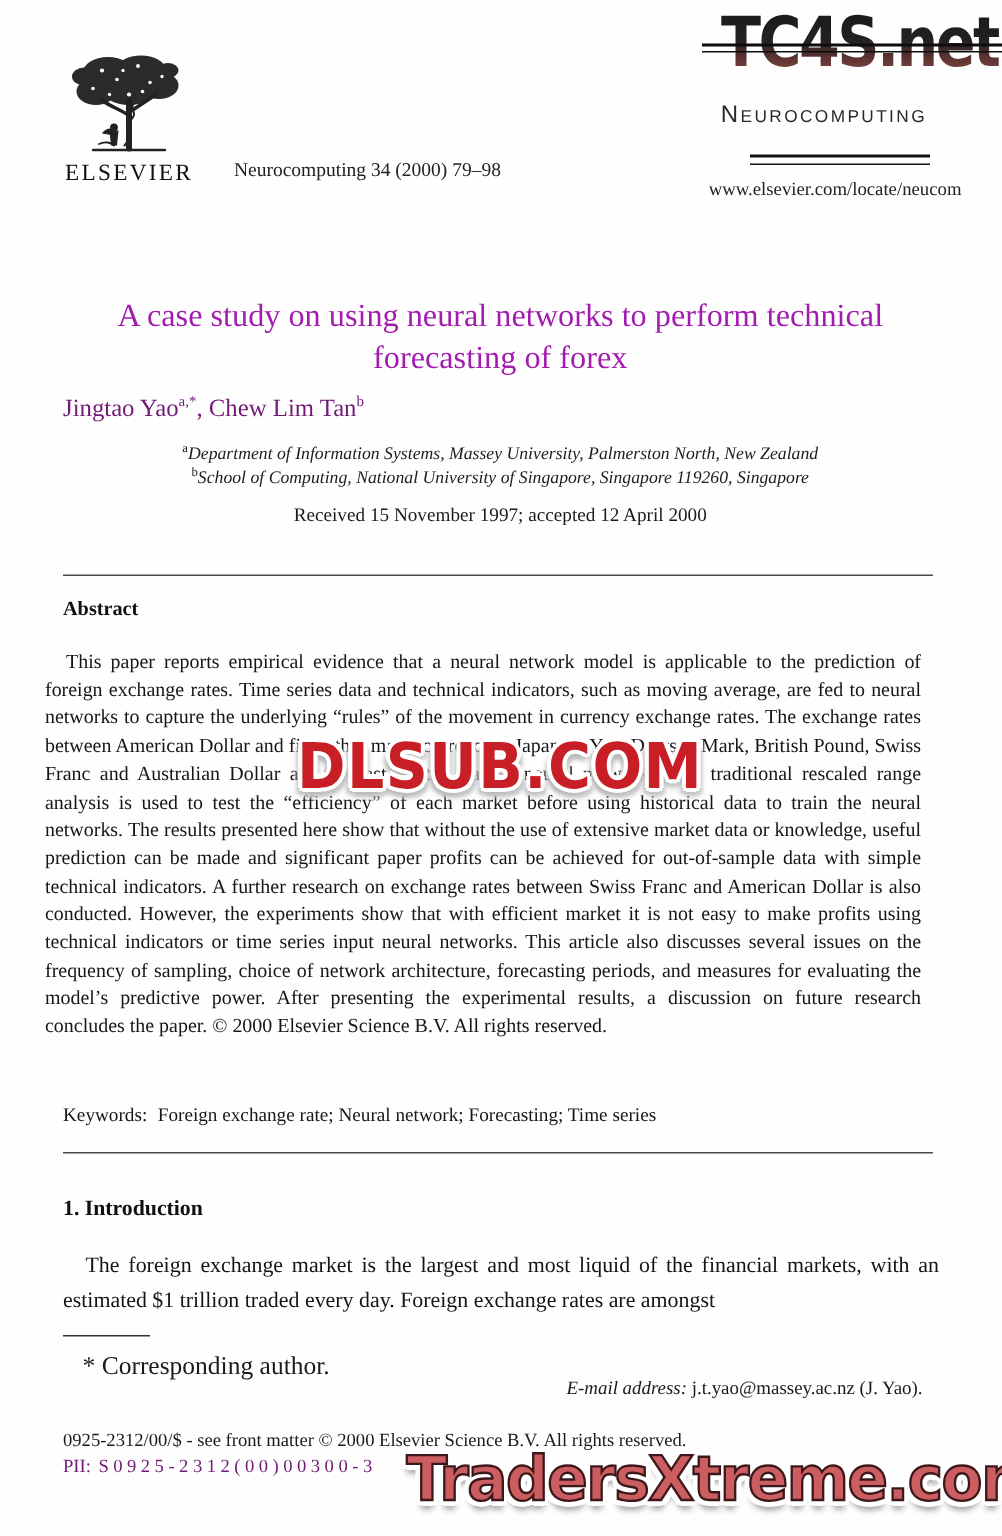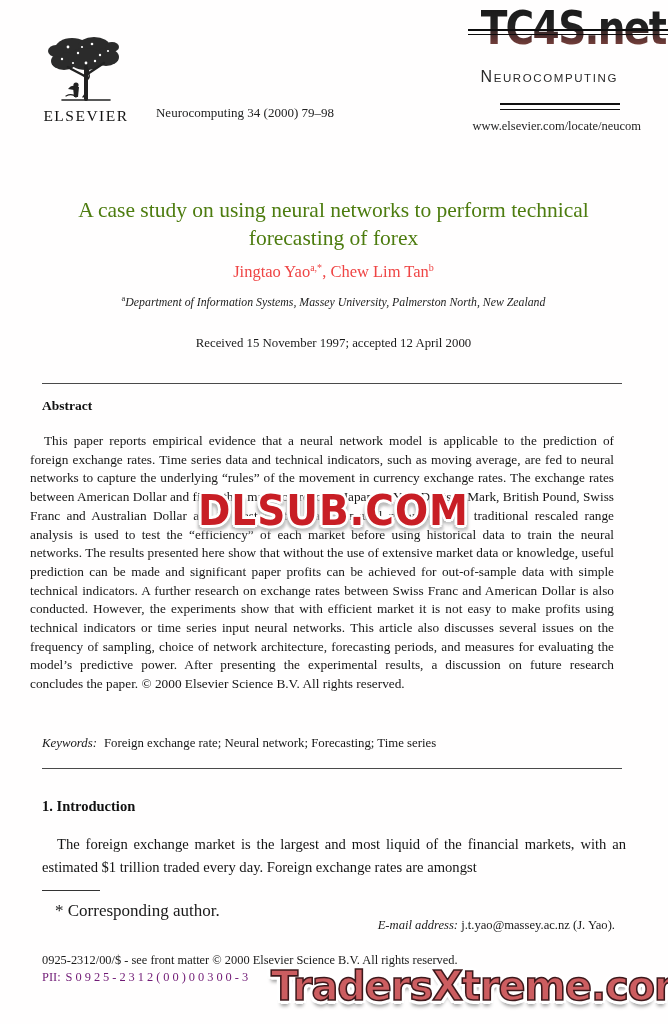--- a/index.html
+++ b/index.html
@@ -75,25 +75,25 @@
     -webkit-text-stroke: 1.6px #3d181b;
     text-shadow:
       -3px -3px 0 #fff, 3px -3px 0 #fff, -3px 3px 0 #fff, 3px 3px 0 #fff,
       -4px 0 0 #fff, 4px 0 0 #fff, 0 -4px 0 #fff, 0 4px 0 #fff,
       0 6px 4px #9a9a9a;
   }
 
   
   .title {
     position: absolute; left: 42px; top: 196px; width: 583px;
-    text-align: center; font-size: 21.5px; line-height: 28px; color: #4d7c0f;
+    text-align: center; font-size: 21.5px; line-height: 28px; color: #a21caf;
   }
   .authors {
     position: absolute; left: 42px; top: 262px; width: 583px;
-    text-align: center; font-size: 16.5px; color: #ef4444;
+    text-align: left; font-size: 16.5px; color: #701a75;
   }
   .authors sup { font-size: 10px; vertical-align: super; line-height: 0; }
   .affiliation {
     position: absolute; left: 42px; width: 583px;
     text-align: center; font-size: 11.8px; font-style: italic; color: #1c1c1c;
   }
   .affiliation sup { font-size: 8.5px; font-style: normal; vertical-align: super; line-height: 0; }
   .affil-a { top: 295px; }
   .affil-b { top: 311px; }
   .received {
@@ -112,21 +112,21 @@
   }
   .abstract-text {
     position: absolute; left: 30px; top: 432px; width: 584px;
     font-size: 13.3px; line-height: 18.7px;
     text-align: justify; text-indent: 14px; color: #161616;
   }
   .keywords {
     position: absolute; left: 42px; top: 736px; width: 584px;
     font-size: 12.8px; color: #161616;
   }
-  .keywords .kw-label { font-style: italic; }
+  .keywords .kw-label { }
   .keywords .kw-text { margin-left: 7px; text-align: right; }
 
   
   .section-heading {
     position: absolute; left: 42px; top: 798px;
     font-weight: bold; font-size: 14.5px; color: #101010; text-align: right;
   }
   .intro-text {
     position: absolute; left: 42px; top: 833px; width: 584px;
     font-size: 14.6px; line-height: 22.5px;
@@ -208,20 +208,21 @@
   <div class="website">www.elsevier.com/locate/neucom</div>
 
   <div class="wm-top">TC4S.net</div>
   <div class="wm-top-lines"></div>
 
   <div class="title">A case study on using neural networks to perform technical forecasting of forex</div>
 
   <div class="authors"><span>Jingtao Yao</span><sup>a,*</sup><span>, </span><span>Chew Lim Tan</span><sup>b</sup></div>
 
   <div class="affiliation affil-a"><sup>a</sup><span>Department of Information Systems, Massey University, Palmerston North, New Zealand</span></div>
+  <div class="affiliation affil-b"><sup>b</sup><span>School of Computing, National University of Singapore, Singapore 119260, Singapore</span></div>
 
   <div class="received">Received 15 November 1997; accepted 12 April 2000</div>
 
   <div class="rule rule-1"></div>
 
   <div class="abstract-heading">Abstract</div>
   <div class="abstract-text">This paper reports empirical evidence that a neural network model is applicable to the prediction of foreign exchange rates. Time series data and technical indicators, such as moving average, are fed to neural networks to capture the underlying “rules” of the movement in currency exchange rates. The exchange rates between American Dollar and five other major currencies, Japanese Yen, Deutsch Mark, British Pound, Swiss Franc and Australian Dollar are forecast by the trained neural networks. The traditional rescaled range analysis is used to test the “efficiency” of each market before using historical data to train the neural networks. The results presented here show that without the use of extensive market data or knowledge, useful prediction can be made and significant paper profits can be achieved for out-of-sample data with simple technical indicators. A further research on exchange rates between Swiss Franc and American Dollar is also conducted. However, the experiments show that with efficient market it is not easy to make profits using technical indicators or time series input neural networks. This article also discusses several issues on the frequency of sampling, choice of network architecture, forecasting periods, and measures for evaluating the model’s predictive power. After presenting the experimental results, a discussion on future research concludes the paper.  ©  2000 Elsevier Science B.V. All rights reserved.</div>
 
   <div class="wm-middle" style="color:#c81e25;">DLSUB.COM</div>
 

